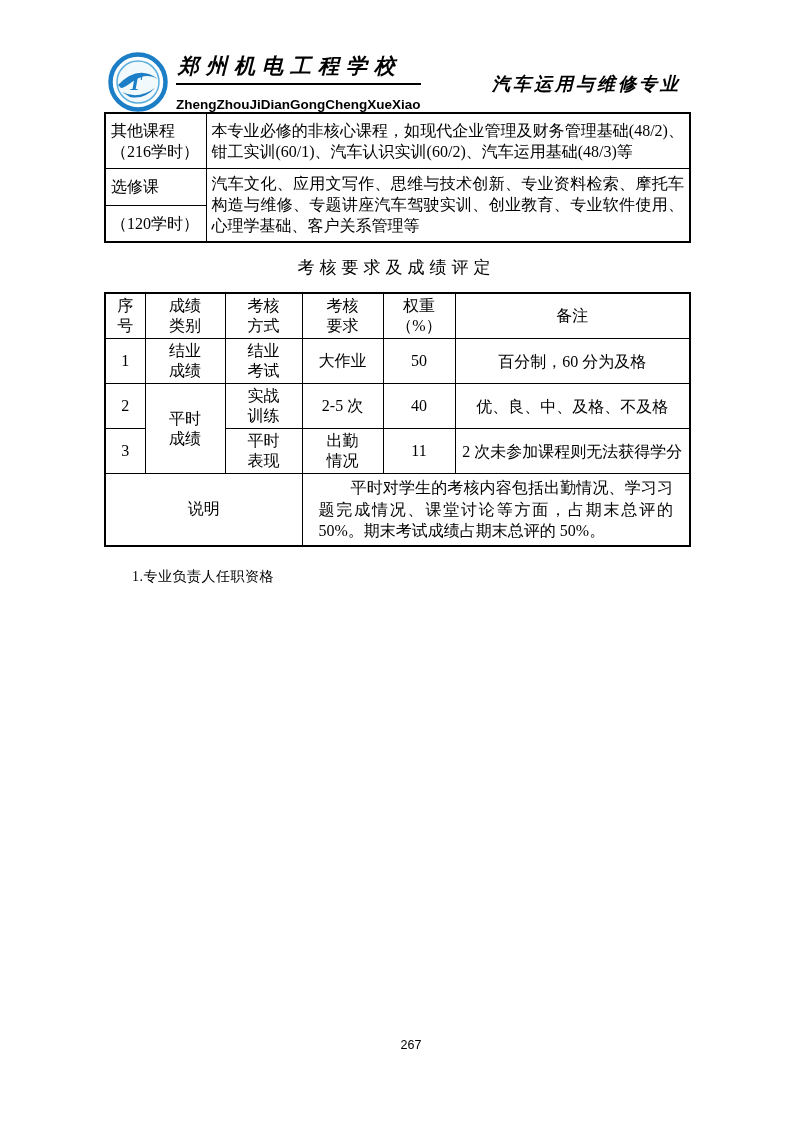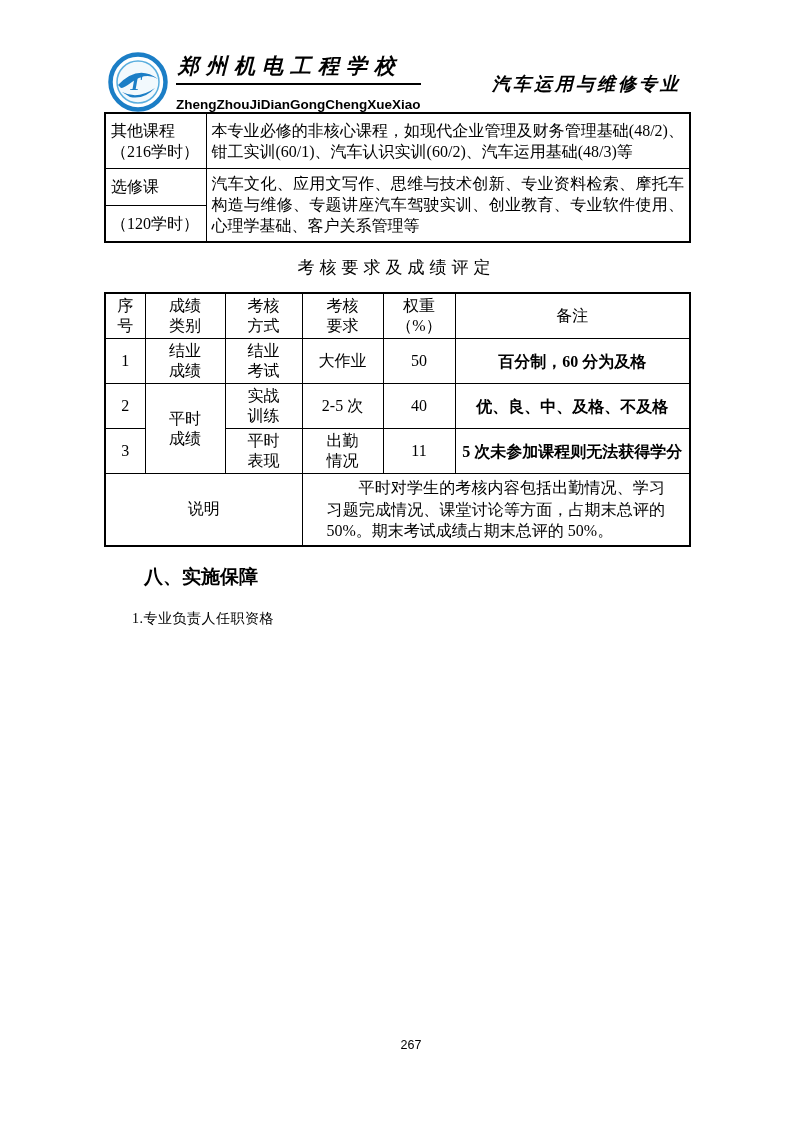--- a/index.html
+++ b/index.html
@@ -44,24 +44,24 @@
   .cont-table .lbl { text-align: left; }
   .cont-table .cnt { text-align: justify; }
 
   .assess-title {
     position: absolute; left: 104px; top: 256px; width: 585px;
     text-align: center; font-size: 17px; letter-spacing: 5px;
   }
 
   .assess-table { position: absolute; left: 104px; top: 292px; }
   .assess-table td { text-align: center; padding: 2px 4px; line-height: 20px; white-space: pre-line; }
-  .assess-table td.note-cell { line-height: 21px; font-weight: bold; }
+  .assess-table td.note-cell { line-height: 21px; }
   .assess-table td.expl {
     text-align: justify; white-space: normal; text-indent: 2em;
-    padding: 3px 24px; line-height: 21.5px;
+    padding: 3px 16px; line-height: 21.5px;
   }
 
   
   .body-text {
     position: absolute; left: 104px; top: 556px; width: 586px;
     font-size: 20px; line-height: 41.5px;
   }
   .para { text-align: justify; text-indent: 2em; letter-spacing: 0.5px; }
   .h-bold {
     font-family: "Liberation Sans", "DejaVu Sans", sans-serif;
@@ -159,29 +159,28 @@
       <td>40</td>
       <td class="note-cell">优、良、中、及格、不及格</td>
     </tr>
     <tr style="height:43px">
       <td>3</td>
       <td>平时
 表现</td>
       <td>出勤
 情况</td>
       <td>11</td>
-      <td class="note-cell">5 次未参加课程则无法获得学分</td>
+      <td class="note-cell">2 次未参加课程则无法获得学分</td>
     </tr>
     <tr style="height:64px">
       <td colspan="3">说明</td>
       <td colspan="3" class="expl">平时对学生的考核内容包括出勤情况、学习习题完成情况、课堂讨论等方面，占期末总评的 50%。期末考试成绩占期末总评的 50%。</td>
     </tr>
   </tbody>
     </table>
 
   <div class="body-text">
-    <div class="h-bold">八、实施保障</div>
     <div class="sub-item">1.专业负责人任职资格</div>
   </div>
 
   <div class="page-num">267</div>
 
 </div>
 
 </body></html>

